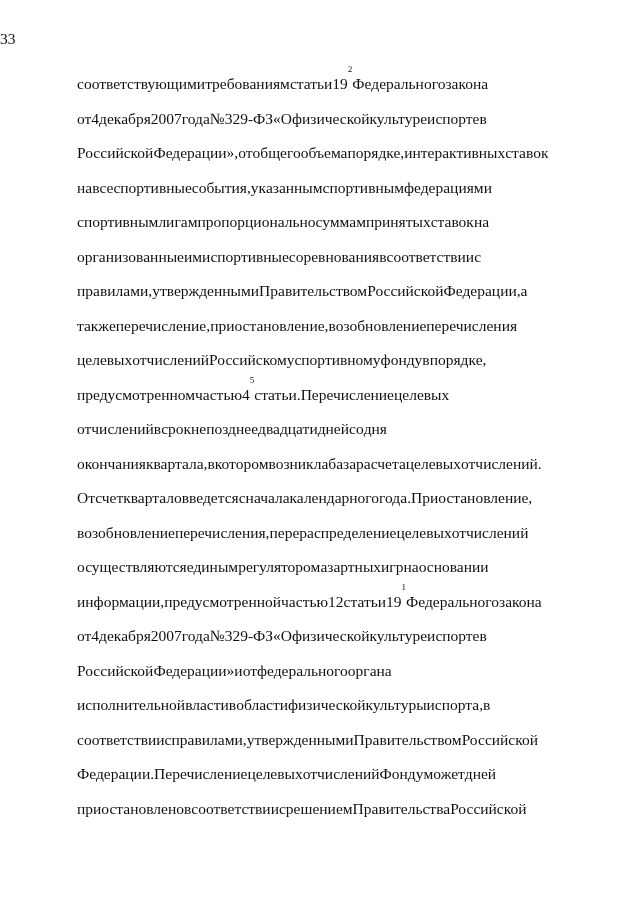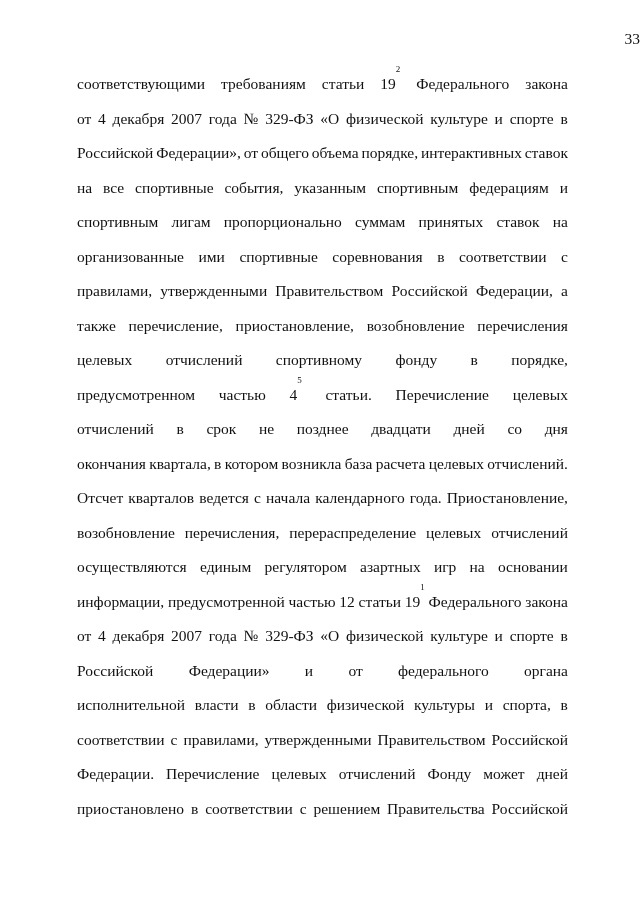--- a/index.html
+++ b/index.html
@@ -13,38 +13,38 @@
       position: relative;
       overflow: hidden;
       font-family: "Liberation Serif", "DejaVu Serif", serif;
       color: #111111;
     }
     .page-number {
       position: absolute;
       top: 30px;
       left: 0;
       width: 640px;
-      text-align: right;
+      text-align: left;
       font-size: 15.5px;
     }
     .body-text {
       position: absolute;
       top: 72px;
       left: 77px;
       width: 491px;
     }
     .line {
       height: 34.5px;
       line-height: 24px;
       font-size: 15.5px;
       text-align: justify;
       text-align-last: justify;
       white-space: nowrap;
       display: flex;
-      justify-content: space-between;
+      justify-content: flex-start;
     }
     .line .w {
       display: inline-block;
     }
     sup {
       font-size: 9px;
       vertical-align: top;
       position: relative;
       top: -3px;
       line-height: 0;
@@ -128,20 +128,21 @@
     <div class="line">
       <span class="w">также</span>
       <span class="w">перечисление,</span>
       <span class="w">приостановление,</span>
       <span class="w">возобновление</span>
       <span class="w">перечисления</span>
     </div>
     <div class="line">
       <span class="w">целевых</span>
       <span class="w">отчислений</span>
+      <span class="w">Российскому</span>
       <span class="w">спортивному</span>
       <span class="w">фонду</span>
       <span class="w">в</span>
       <span class="w">порядке,</span>
     </div>
     <div class="line">
       <span class="w">предусмотренном</span>
       <span class="w">частью</span>
       <span class="w">4<sup>5</sup></span>
       <span class="w">статьи.</span>

